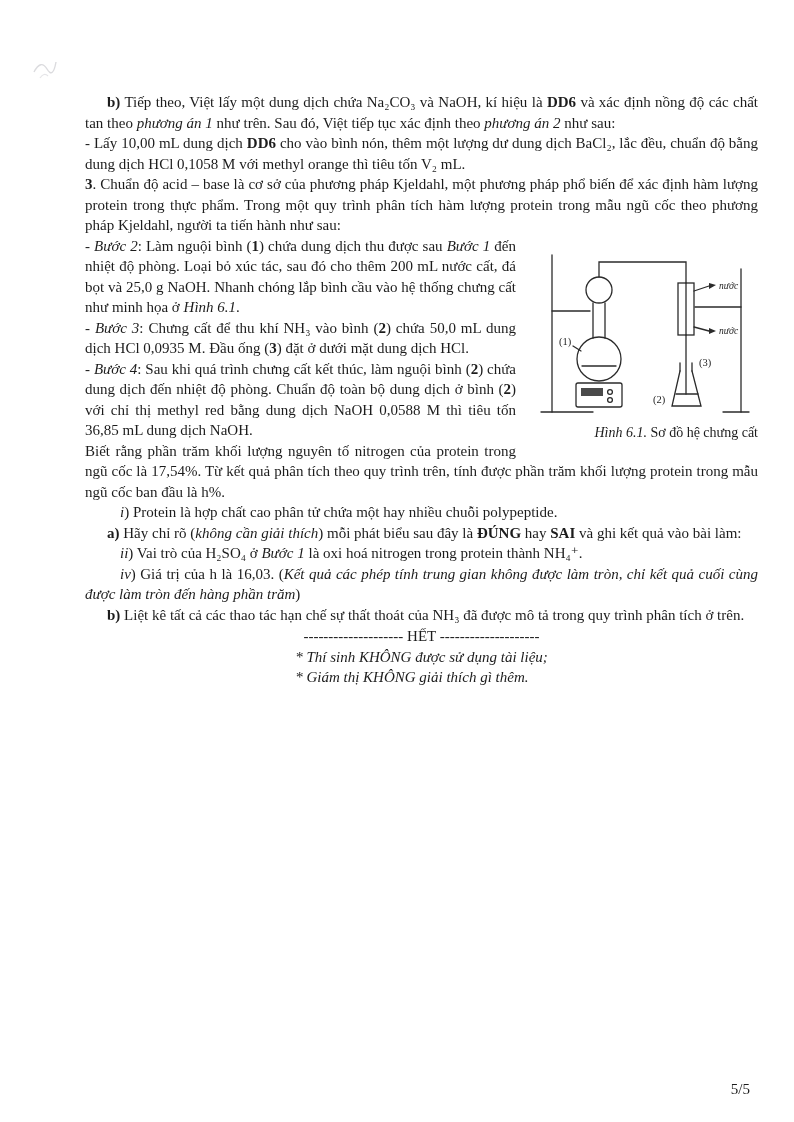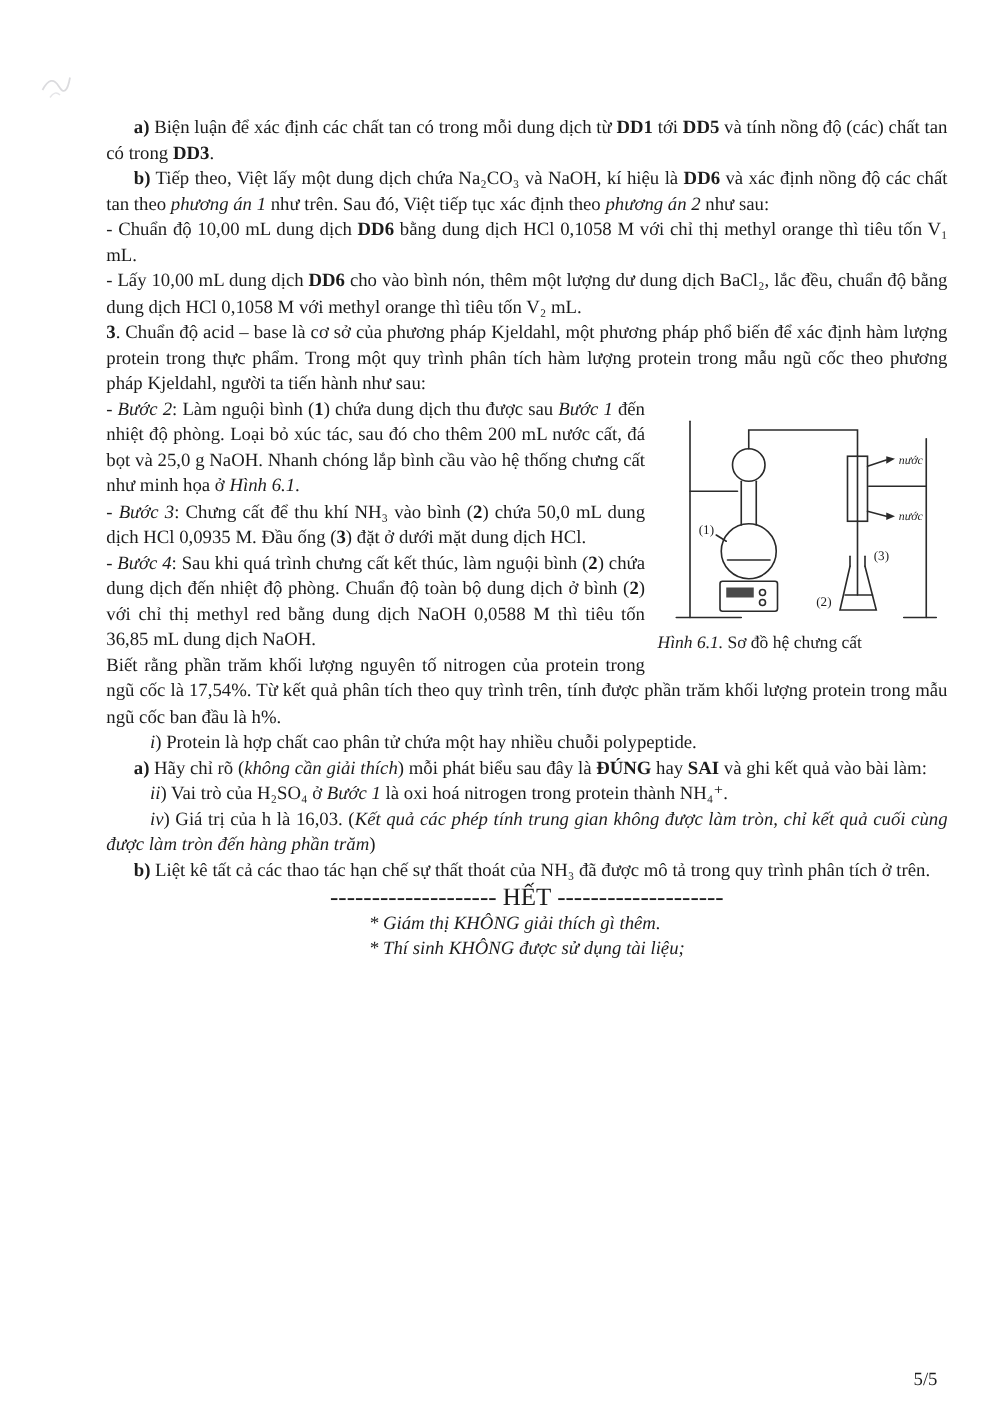--- a/index.html
+++ b/index.html
@@ -21,59 +21,57 @@
   .ind { text-indent:22px; }
   .item { text-indent:35px; }
   figure.apparatus {
     float:right;
     width:232px;
     margin:3px 0 2px 10px;
   }
   figure.apparatus svg { display:block; margin:0 auto; }
   figcaption {
     font-size:14px;
-    text-align:left;
+    text-align:right;
     margin-top:3px;
     line-height:18px;
   }
   .fig-num { font-size:10.5px; fill:#1c1c1c; font-family:"Liberation Serif","DejaVu Serif",serif; }
   .fig-label { font-size:9.5px; font-style:italic; fill:#1c1c1c; font-family:"Liberation Serif","DejaVu Serif",serif; }
   .end-line {
     text-align:center;
     margin-top:1px;
-    font-size:20px;
+    font-size:15px;
     line-height:20.5px;
   }
   .notes {
     width:-moz-fit-content;
     width:fit-content;
     margin:0 auto;
     font-style:italic;
   }
   .notes p { text-align:left; font-size:15px; line-height:20.5px; }
   .pagenum {
     position:absolute;
-    right:44px; bottom:9px;
+    right:44px; bottom:24px;
     font-size:15px;
   }
   .artifact { position:absolute; left:28px; top:42px; }
 </style>
 </head>
 <body>
 
 <div class="sheet">
 
   <svg class="artifact" width="42" height="42" viewBox="0 0 42 42">
     <path d="M6,30 q7,-13 13,-3 t9,-7" stroke="#c8c8cc" stroke-width="1.4" fill="none" opacity="0.65"></path>
     <path d="M12,36 q4,-6 8,-2" stroke="#d4d4d8" stroke-width="1.2" fill="none" opacity="0.6"></path>
   </svg>
 
-  <p class="body-par ind"><b>a)</b> Biện luận để xác định các chất tan có trong mỗi dung dịch từ <b>DD1</b> tới <b>DD5</b> và tính nồng độ (các) chất tan có trong <b>DD3</b>.</p>
   <p class="body-par ind"><b>b)</b> Tiếp theo, Việt lấy một dung dịch chứa Na₂CO₃ và NaOH, kí hiệu là <b>DD6</b> và xác định nồng độ các chất tan theo <i>phương án 1</i> như trên. Sau đó, Việt tiếp tục xác định theo <i>phương án 2</i> như sau:</p>
-  <p class="body-par">- Chuẩn độ 10,00 mL dung dịch <b>DD6</b> bằng dung dịch HCl 0,1058 M với chỉ thị methyl orange thì tiêu tốn V₁ mL.</p>
   <p class="body-par">- Lấy 10,00 mL dung dịch <b>DD6</b> cho vào bình nón, thêm một lượng dư dung dịch BaCl₂, lắc đều, chuẩn độ bằng dung dịch HCl 0,1058 M với methyl orange thì tiêu tốn V₂ mL.</p>
   <p class="body-par"><b>3</b>. Chuẩn độ acid – base là cơ sở của phương pháp Kjeldahl, một phương pháp phổ biến để xác định hàm lượng protein trong thực phẩm. Trong một quy trình phân tích hàm lượng protein trong mẫu ngũ cốc theo phương pháp Kjeldahl, người ta tiến hành như sau:</p>
 
   <figure class="apparatus">
     <svg width="215" height="182" viewBox="0 0 215 182">
       <g stroke="#2b2b2b" stroke-width="1.3" fill="none" stroke-linecap="round">
 
         <g>
           <line x1="6" y1="173" x2="58" y2="173"></line>
           <line x1="17" y1="173" x2="17" y2="16"></line>
@@ -141,18 +139,18 @@
   <p class="body-par">Biết rằng phần trăm khối lượng nguyên tố nitrogen của protein trong ngũ cốc là 17,54%. Từ kết quả phân tích theo quy trình trên, tính được phần trăm khối lượng protein trong mẫu ngũ cốc ban đầu là h%.</p>
   <p class="body-par item"><i>i</i>) Protein là hợp chất cao phân tử chứa một hay nhiều chuỗi polypeptide.</p>
   <p class="body-par ind"><b>a)</b> Hãy chỉ rõ (<i>không cần giải thích</i>) mỗi phát biểu sau đây là <b>ĐÚNG</b> hay <b>SAI</b> và ghi kết quả vào bài làm:</p>
   <p class="body-par item"><i>ii</i>) Vai trò của H₂SO₄ ở <i>Bước 1</i> là oxi hoá nitrogen trong protein thành NH₄⁺.</p>
   <p class="body-par item"><i>iv</i>) Giá trị của h là 16,03. (<i>Kết quả các phép tính trung gian không được làm tròn, chỉ kết quả cuối cùng được làm tròn đến hàng phần trăm</i>)</p>
   <p class="body-par ind"><b>b)</b> Liệt kê tất cả các thao tác hạn chế sự thất thoát của NH₃ đã được mô tả trong quy trình phân tích ở trên.</p>
 
   <p class="end-line">-------------------- HẾT --------------------</p>
 
   <div class="notes">
+    <p>* Thí sinh KHÔNG được sử dụng tài liệu;</p>
     <p>* Giám thị KHÔNG giải thích gì thêm.</p>
-    <p>* Thí sinh KHÔNG được sử dụng tài liệu;</p>
   </div>
 
   <div class="pagenum">5/5</div>
 </div>
 
 </body></html>

